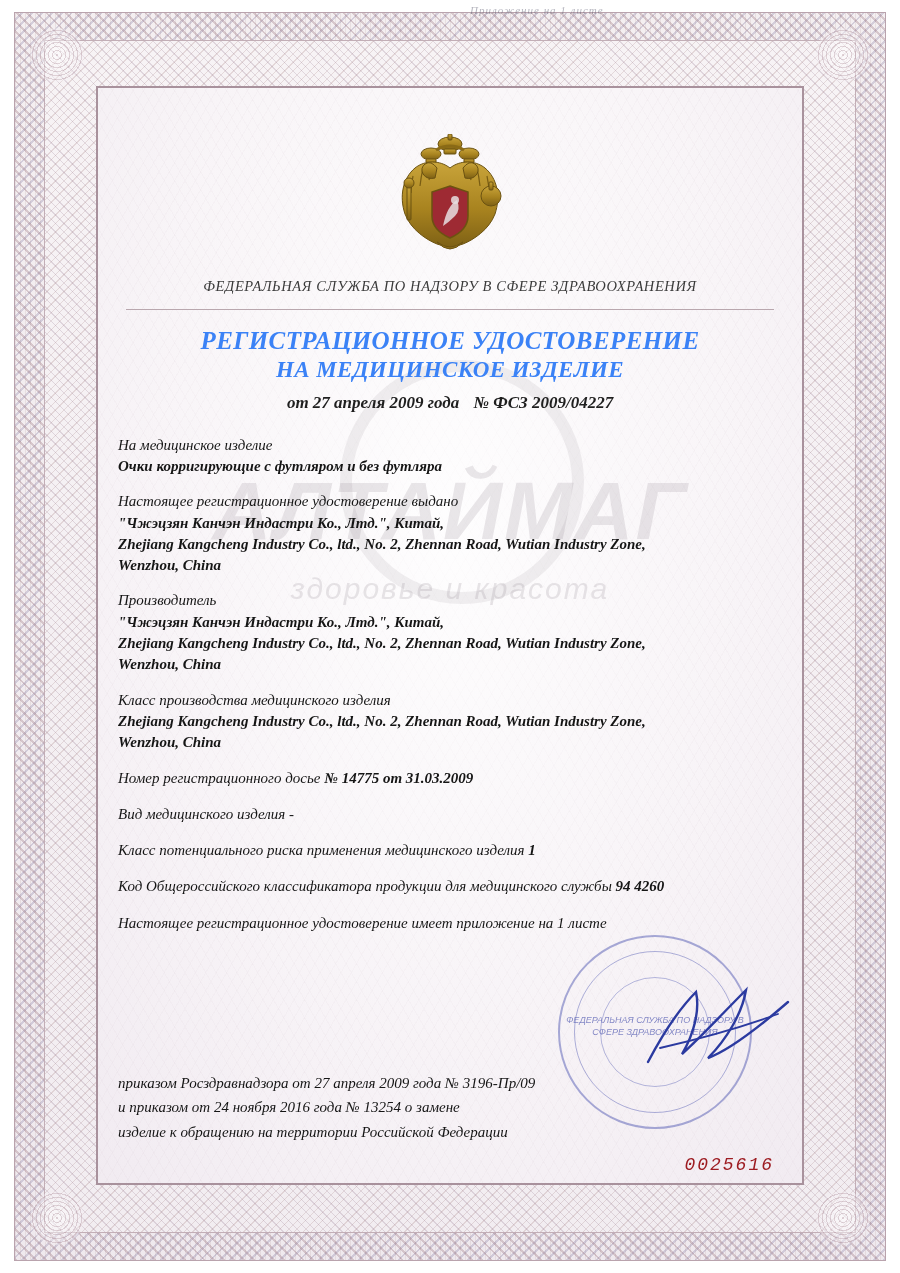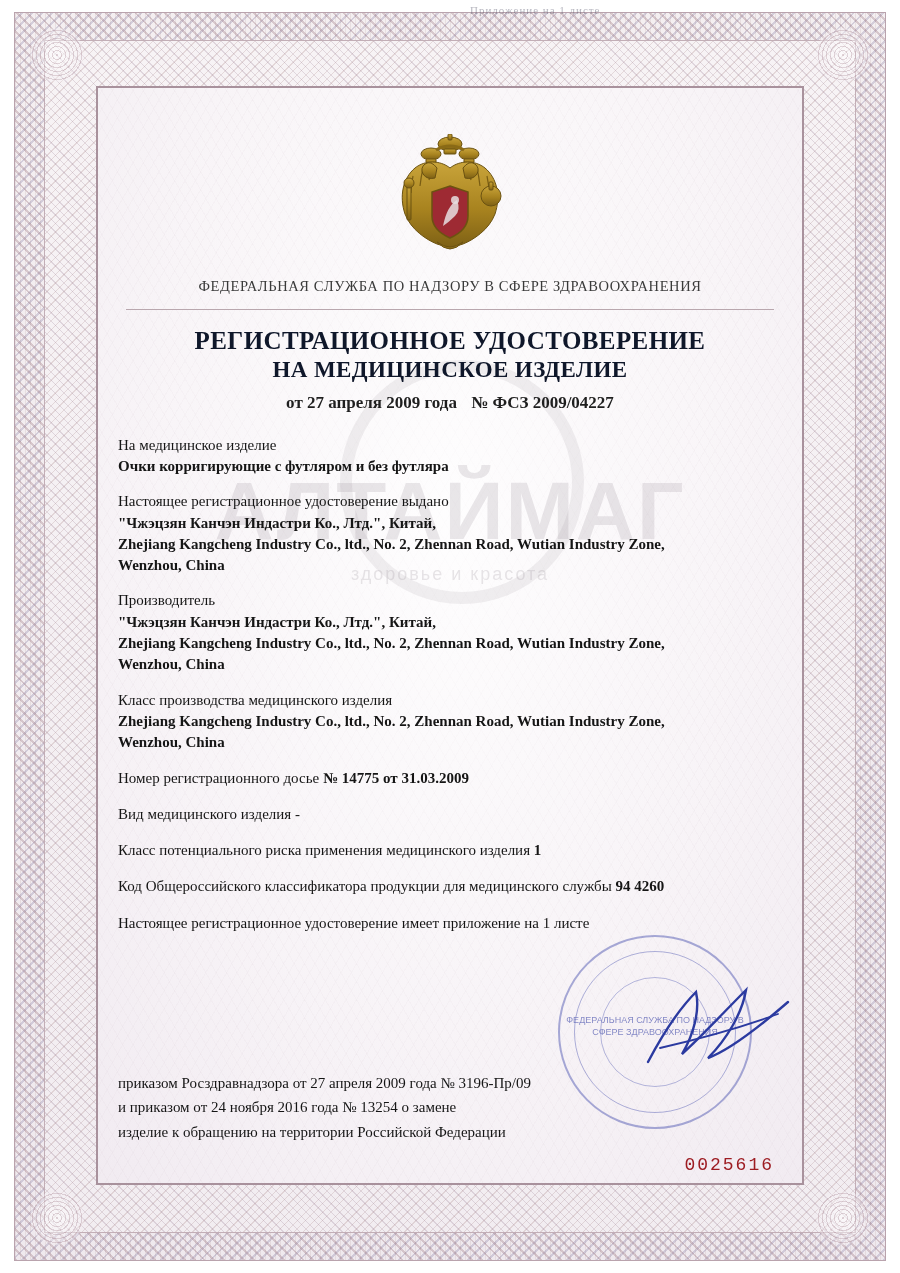--- a/index.html
+++ b/index.html
@@ -14,20 +14,21 @@
     color: #2b2b2b;
     overflow: hidden;
   }
 
   .page {
     position: relative;
     width: 900px;
     height: 1273px;
     background: #ffffff;
     box-sizing: border-box;
+    font-style: italic;
   }
 
   
   .border-outer {
     position: absolute;
     left: 14px; top: 12px; right: 14px; bottom: 12px;
     background:
       repeating-linear-gradient(45deg, rgba(150,110,120,0.30) 0 2px, rgba(255,255,255,0) 2px 7px),
       repeating-linear-gradient(-45deg, rgba(130,120,160,0.28) 0 2px, rgba(255,255,255,0) 2px 7px),
       repeating-linear-gradient(90deg, rgba(170,140,140,0.16) 0 1px, rgba(255,255,255,0) 1px 5px),
@@ -78,24 +79,24 @@
   .wm-text {
     font-family: "Liberation Sans", sans-serif;
     font-size: 82px;
     font-weight: 700;
     color: rgba(150,140,150,0.20);
     letter-spacing: 2px;
     line-height: 1;
   }
   .wm-sub {
     font-family: "Liberation Sans", sans-serif;
-    font-size: 18px;
+    font-size: 30px;
     color: rgba(150,140,150,0.22);
     letter-spacing: 2px;
-    margin-top: 12px;
+    margin-top: 20px;
   }
   .wm-circle {
     position: absolute;
     left: 50%;
     top: -110px;
     margin-left: -110px;
     width: 220px; height: 220px;
     border: 12px solid rgba(150,140,150,0.13);
     border-radius: 50%;
   }
@@ -124,21 +125,21 @@
   .agency .line2 { font-size: 14px; }
 
   .rule {
     height: 1px;
     background: #b9a7ae;
     margin: 12px 8px 16px 8px;
   }
 
   .title {
     text-align: center;
-    color: #0f172a;
+    color: #3b82f6;
     font-weight: 700;
     font-size: 25px;
     letter-spacing: .4px;
     line-height: 1.18;
   }
   .title .t2 { font-size: 23px; }
 
   .dateline {
     text-align: center;
     font-weight: 700;

